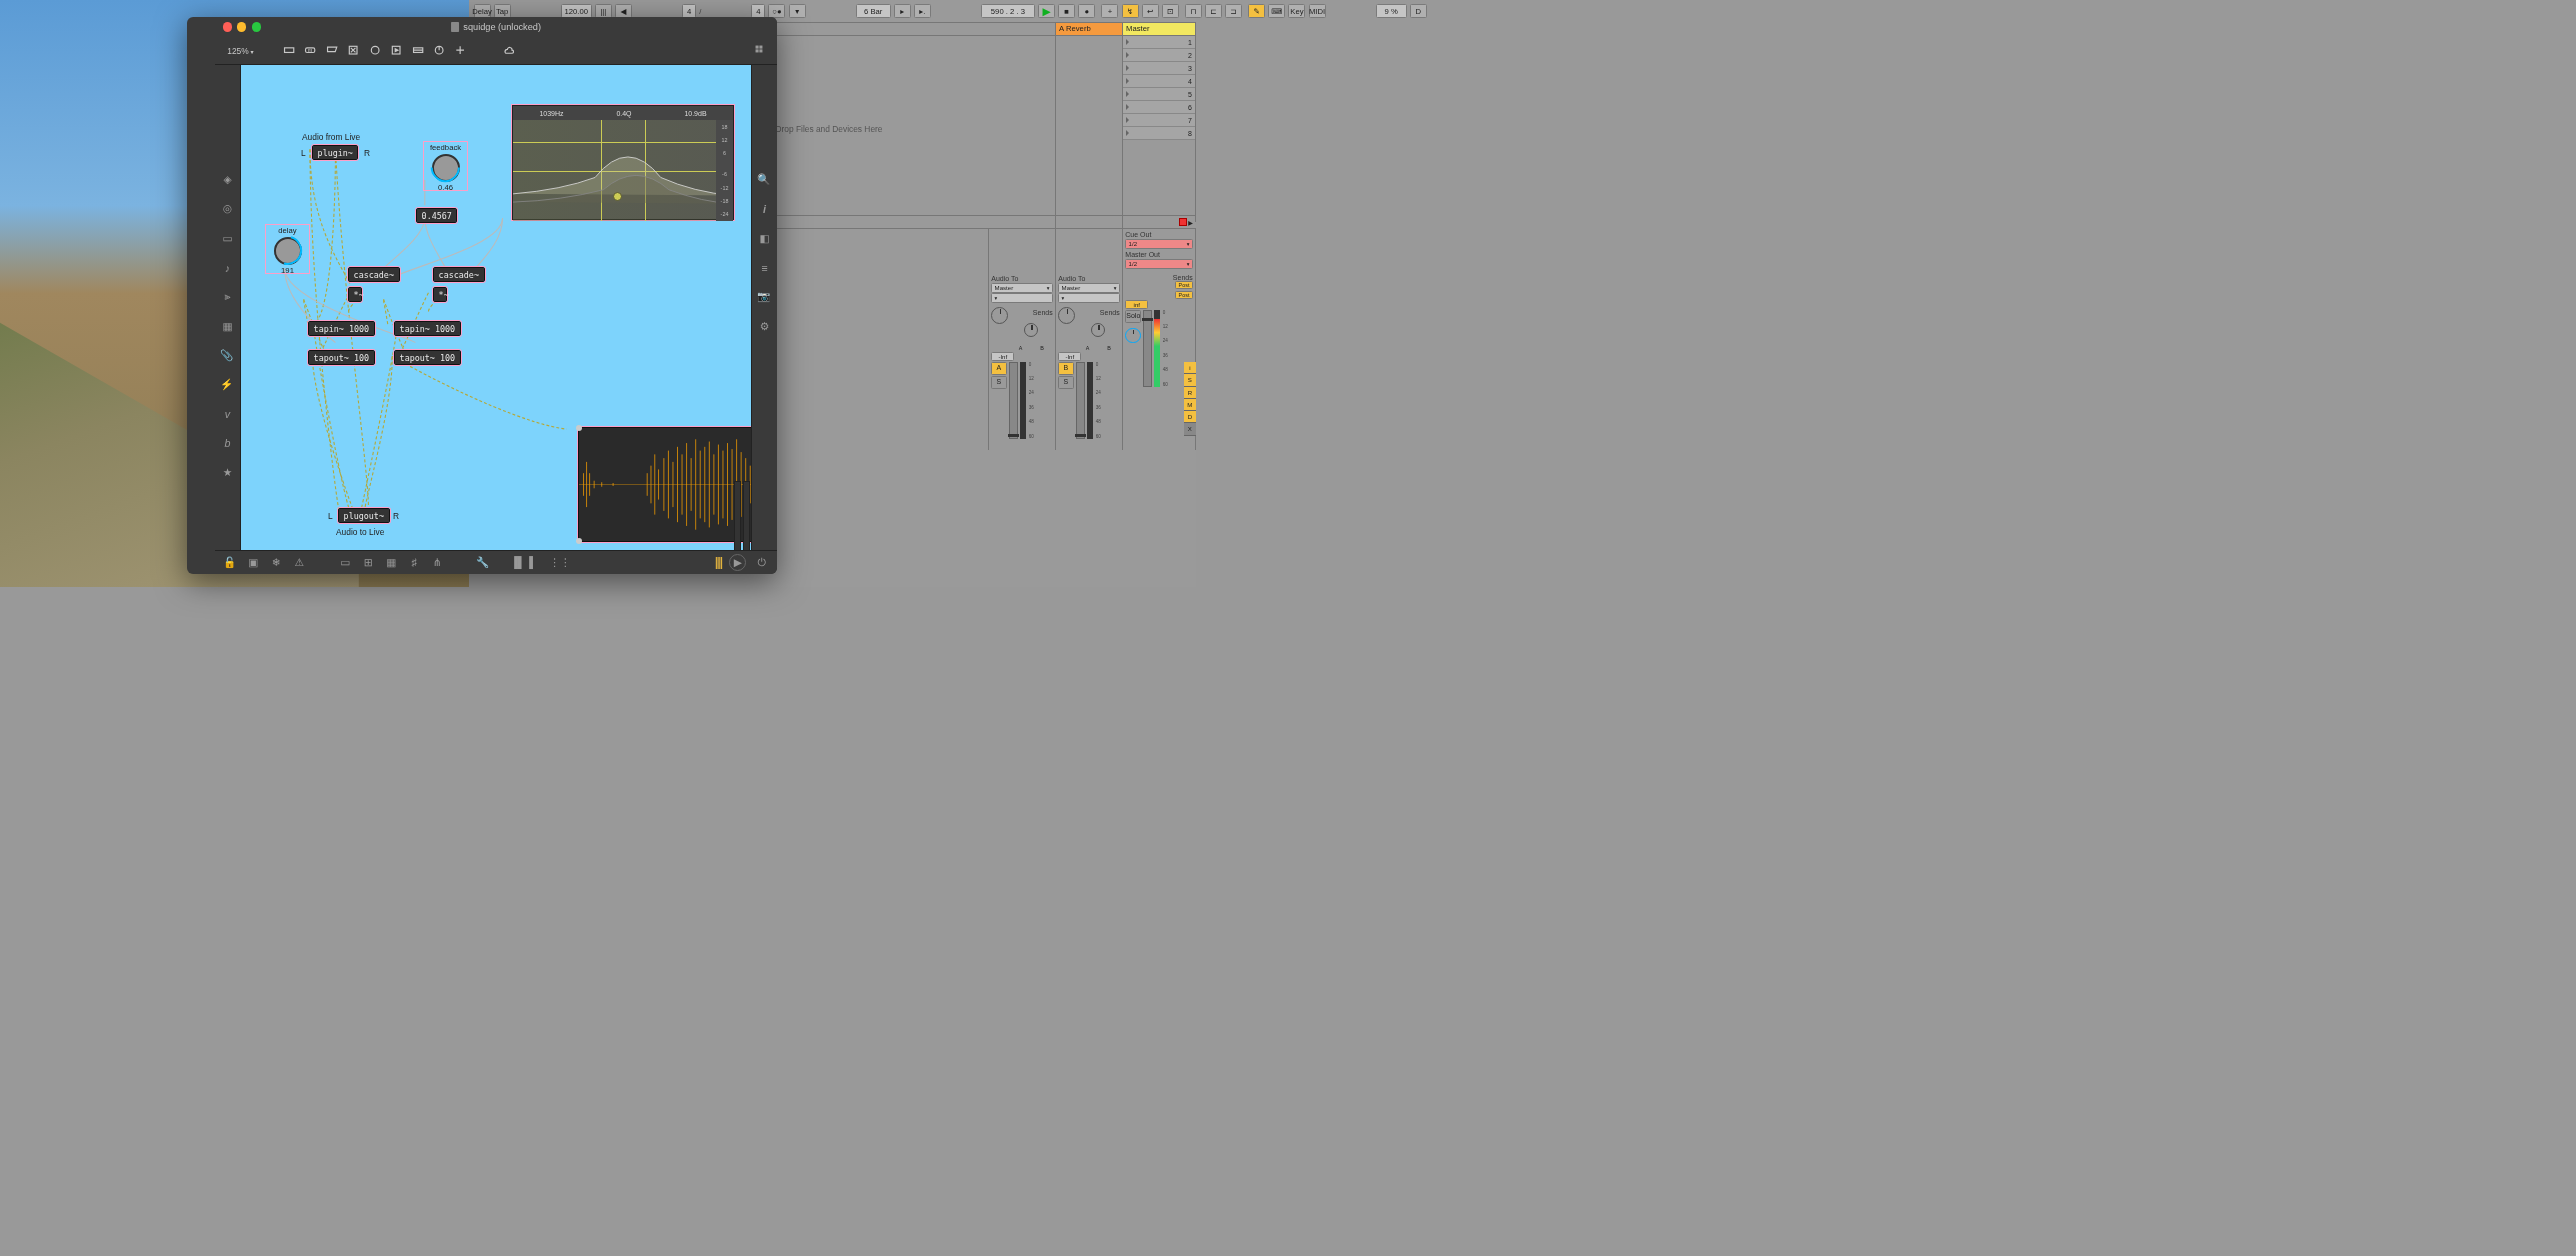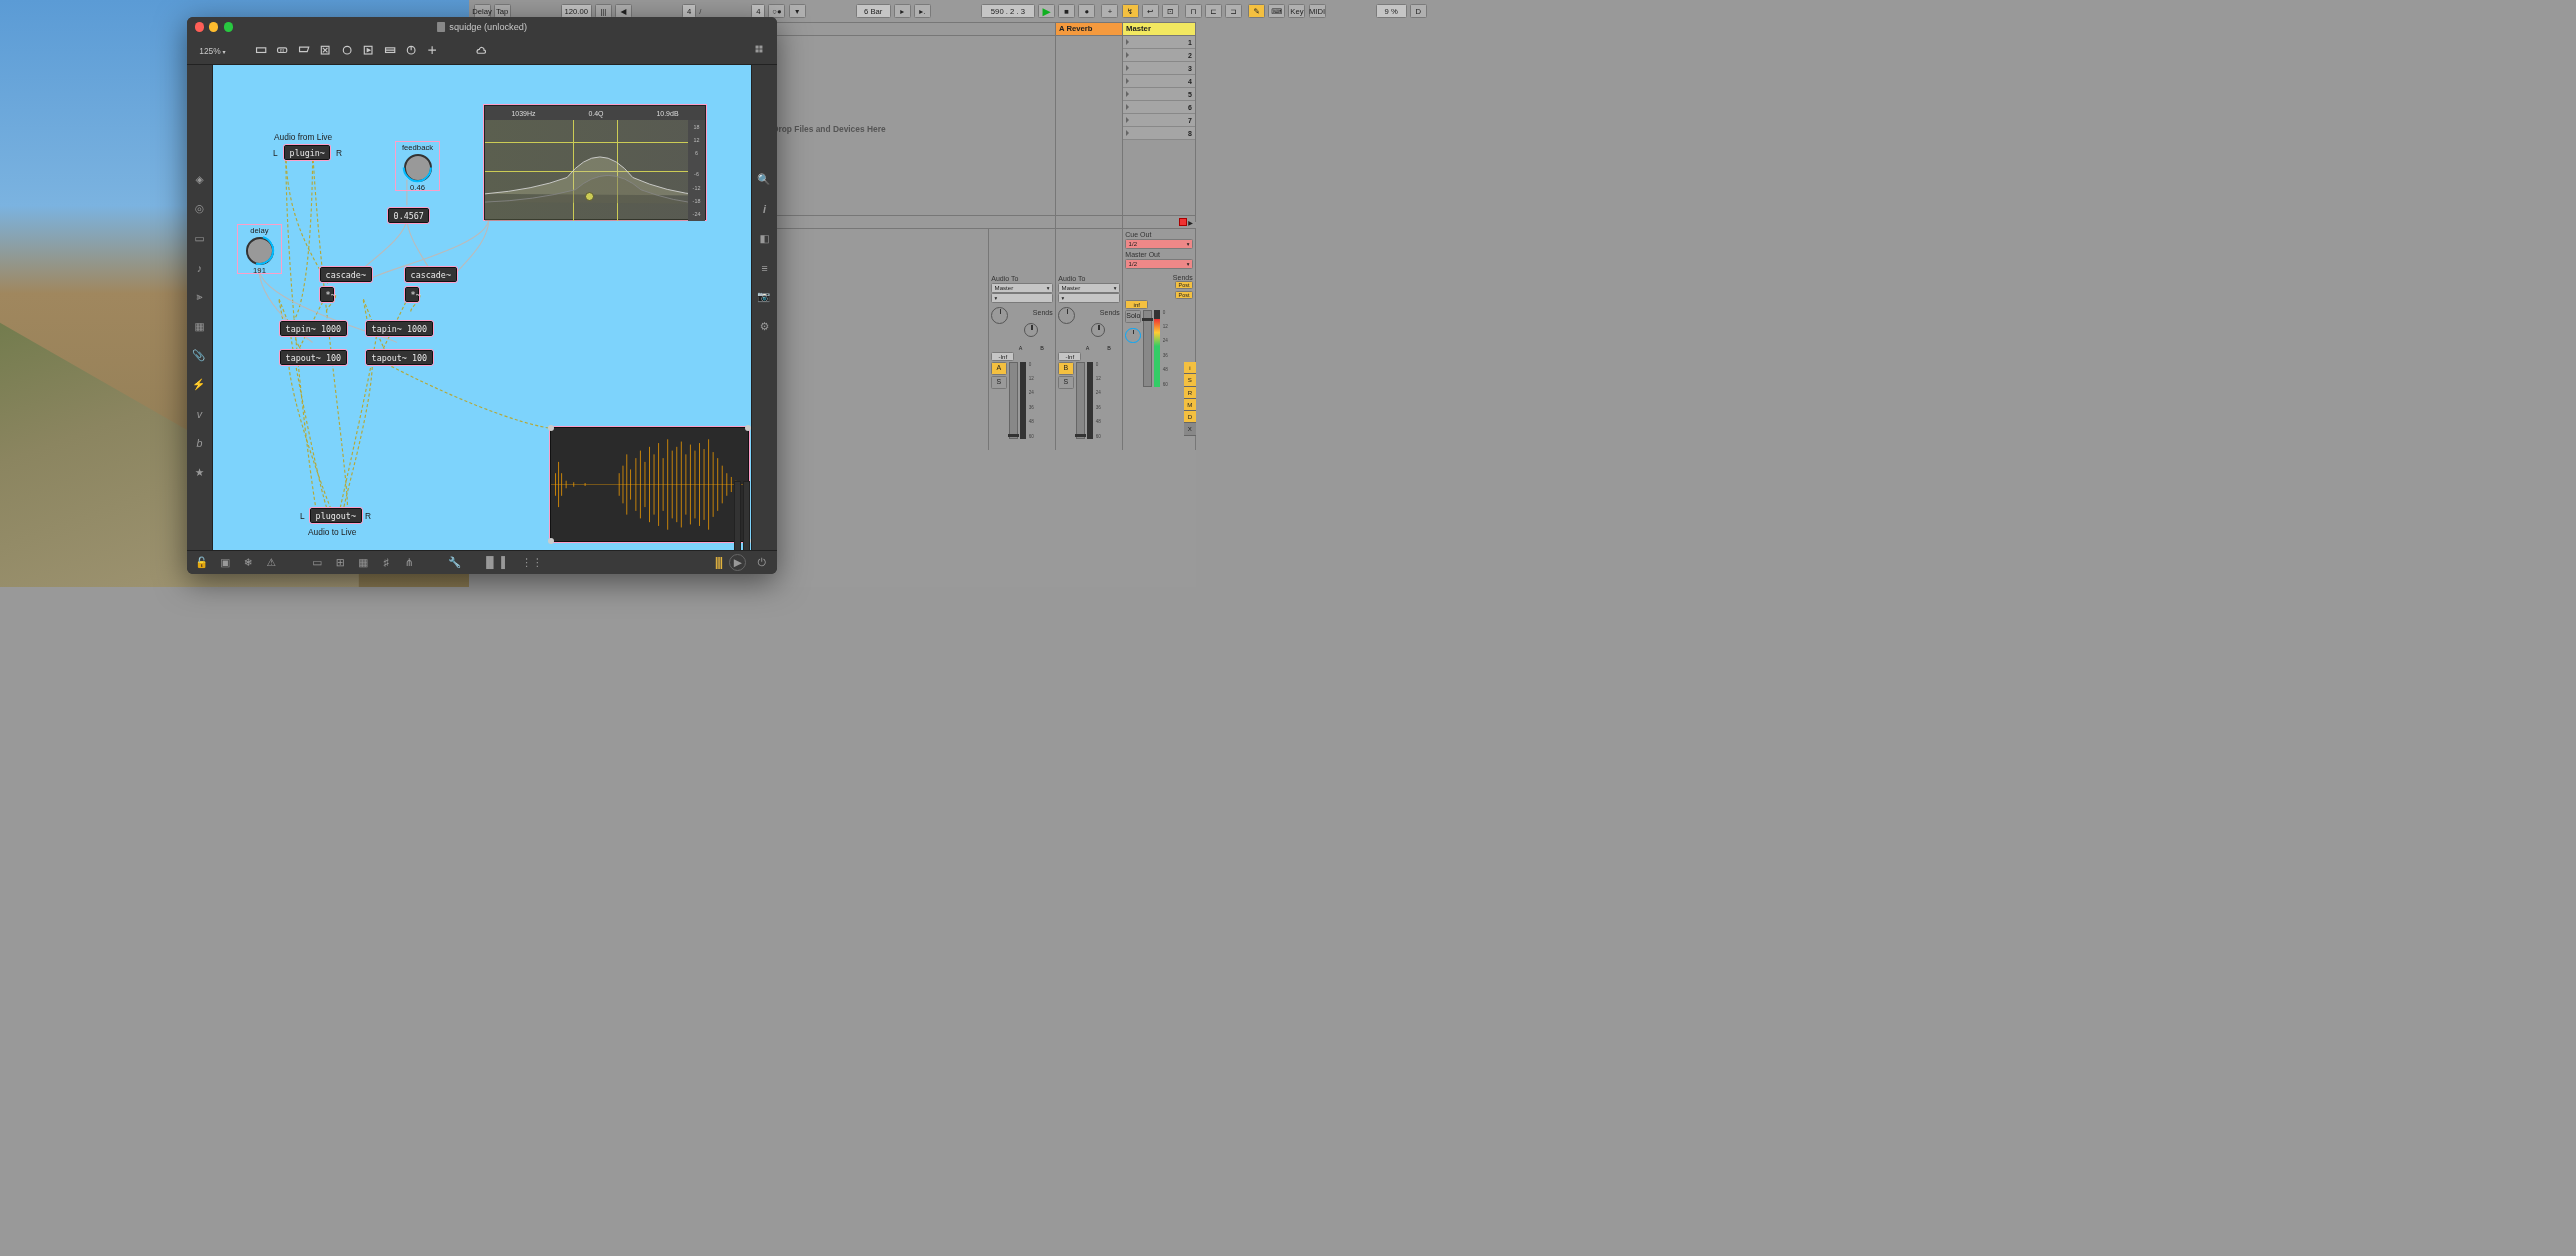--- a/index.html
+++ b/index.html
@@ -13,21 +13,21 @@
 
 .live { position: absolute; top: 0; left: 469px; right: 0; bottom: 0; background: #9a9a9a; font-size: 7.7px; color: #222; }
 .live-top { height: 23px; background: #9a9a9a; border-bottom: 0.8px solid #777; display: flex; align-items: center; gap: 3.1px; padding: 0 4.6px; }
 .live-top .btn { background: #b0b0b0; border: 0.8px solid #7a7a7a; border-radius: 1.5px; padding: 1.5px 4.6px; font-size: 7.7px; display: inline-flex; align-items: center; justify-content: center; height: 14px; min-width: 17px; }
 .live-top .btn.y { background: #f4c040; }
 .live-top .btn.play { color: #10b020; font-size: 10.7px; padding: 0 3.1px; }
 .live-top .spacer { flex: 1; }
 .live-top .field { background: #c5c5c5; border: 0.8px solid #7a7a7a; border-radius: 1.5px; padding: 0.8px 4.6px; height: 14px; min-width: 31px; display: inline-flex; align-items: center; justify-content: center; margin-left: 47px; }
 
 .live-session { position: absolute; top: 23px; left: 0; right: 0; height: 199px; display: flex; }
-.track-col { width: 67px; border-right: 0.8px solid #777; display: flex; flex-direction: column; font-weight: bold; }
+.track-col { width: 67px; border-right: 0.8px solid #777; display: flex; flex-direction: column; }
 .track-head { height: 13px; font-size: 7.7px; padding: 0.8px 3.1px; border-bottom: 0.8px solid #777; overflow: hidden; white-space: nowrap; }
 .clip-slot { height: 13px; border-bottom: 0.8px solid #888; background: #a5a5a5; font-size: 7px; padding: 0.8px 3.1px; display: flex; align-items: center; overflow: hidden; white-space: nowrap; }
 .clip-slot .stop { width: 6.1px; height: 6.1px; background: #555; margin-right: 1.5px; flex-shrink: 0; }
 .clip-slot.audio { background: #4ec7b5; }
 .clip-slot .play-tri { width: 0; height: 0; border-left: 3.8px solid #666; border-top: 3.1px solid transparent; border-bottom: 3.1px solid transparent; margin-right: 2.3px; flex-shrink: 0; }
 .clip-slot .rec-tri { width: 0; height: 0; border-left: 3.8px solid #a33; border-top: 3.1px solid transparent; border-bottom: 3.1px solid transparent; margin-right: 2.3px; flex-shrink: 0; }
 .drop-hint { flex: 1; display: flex; align-items: center; justify-content: center; color: #555; font-size: 8.4px; text-align: center; padding: 15.3px; }
 .scene-col { width: 73px; }
 .scene-col .track-head { background: #f2e860; }
 
@@ -59,21 +59,21 @@
 .dev-panel { flex: 0 0 169px; background: #a8a8a8; border-right: 0.8px solid #777; position: relative; }
 .dev-panel .dev-title { position: absolute; top: 1.5px; right: 1.5px; display: flex; gap: 1.5px; }
 .dev-panel .dev-title .ib { width: 10.7px; height: 10.7px; border: 0.8px solid #777; border-radius: 1.5px; font-size: 7px; text-align: center; line-height: 9.2px; background: #c0c0c0; }
 .dev-panel .dev-title .ib.y { background: #f4c040; }
 .dev-drop { flex: 1; display: flex; align-items: center; justify-content: center; color: #555; font-size: 8.4px; background: #9a9a9a; }
 
 .live-right-strip { position: absolute; top: 24.5px; right: 0; width: 12.3px; height: 245px; background: #888; display: flex; flex-direction: column; }
 .live-right-strip .rb { width: 12.3px; height: 12.3px; border-bottom: 0.8px solid #666; font-size: 6.1px; text-align: center; line-height: 12.3px; }
 
 
-.max { position: absolute; top: 17px; left: 187px; width: 590px; height: 557px; background: #3a3a3a; border-radius: 6.1px; box-shadow: 0 7.7px 31px rgba(0,0,0,0.5); display: flex; flex-direction: column; overflow: hidden; }
+.max { position: absolute; top: 17px; left: 187px; width: 590px; height: 557px; background: #3a3a3a; border-radius: 6.1px; box-shadow: 0 7.7px 31px rgba(0,0,0,0.5); display: flex; flex-direction: column; overflow: hidden; padding-left: 28px; }
 .max-titlebar { height: 20px; background: #3a3a3a; display: flex; align-items: center; padding: 0 7.7px; position: relative; }
 .traffic { display: flex; gap: 5.4px; }
 .traffic .dot { width: 9.2px; height: 9.2px; border-radius: 50%; }
 .traffic .r { background: #ff5f57; } .traffic .y { background: #febc2e; } .traffic .g { background: #28c840; }
 .max-title { position: absolute; left: 50%; transform: translateX(-50%); color: #c8c8c8; font-size: 9.2px; display: flex; align-items: center; gap: 4.6px; }
 .max-title .doc-icon { width: 7.7px; height: 9.2px; background: #888; border-radius: 0.8px; }
 
 .max-toolbar { height: 28px; background: #3a3a3a; border-bottom: 0.8px solid #222; display: flex; align-items: center; padding: 0 7.7px; gap: 3.1px; }
 .max-toolbar .zoom { color: #c8c8c8; font-size: 8.4px; padding: 1.5px 4.6px; }
 .max-toolbar .zoom::after { content: ' ▾'; font-size: 6.1px; }

